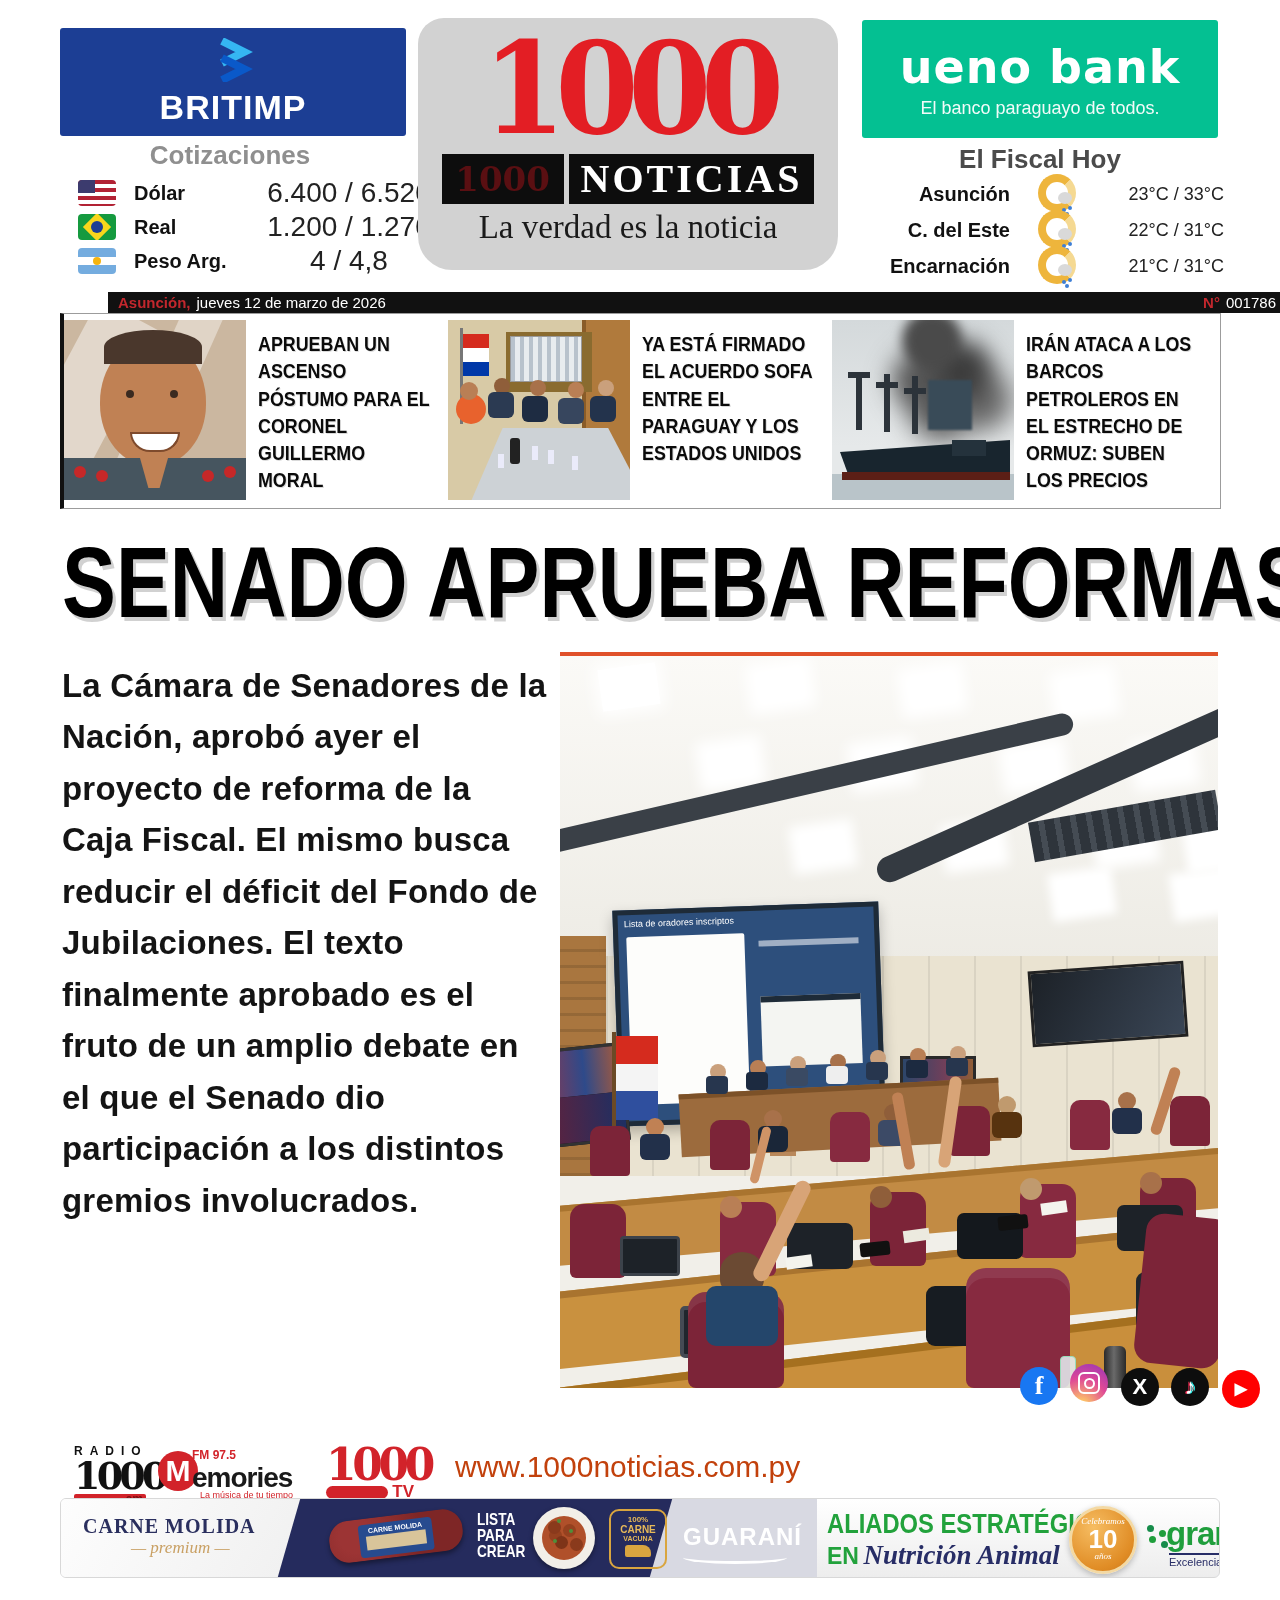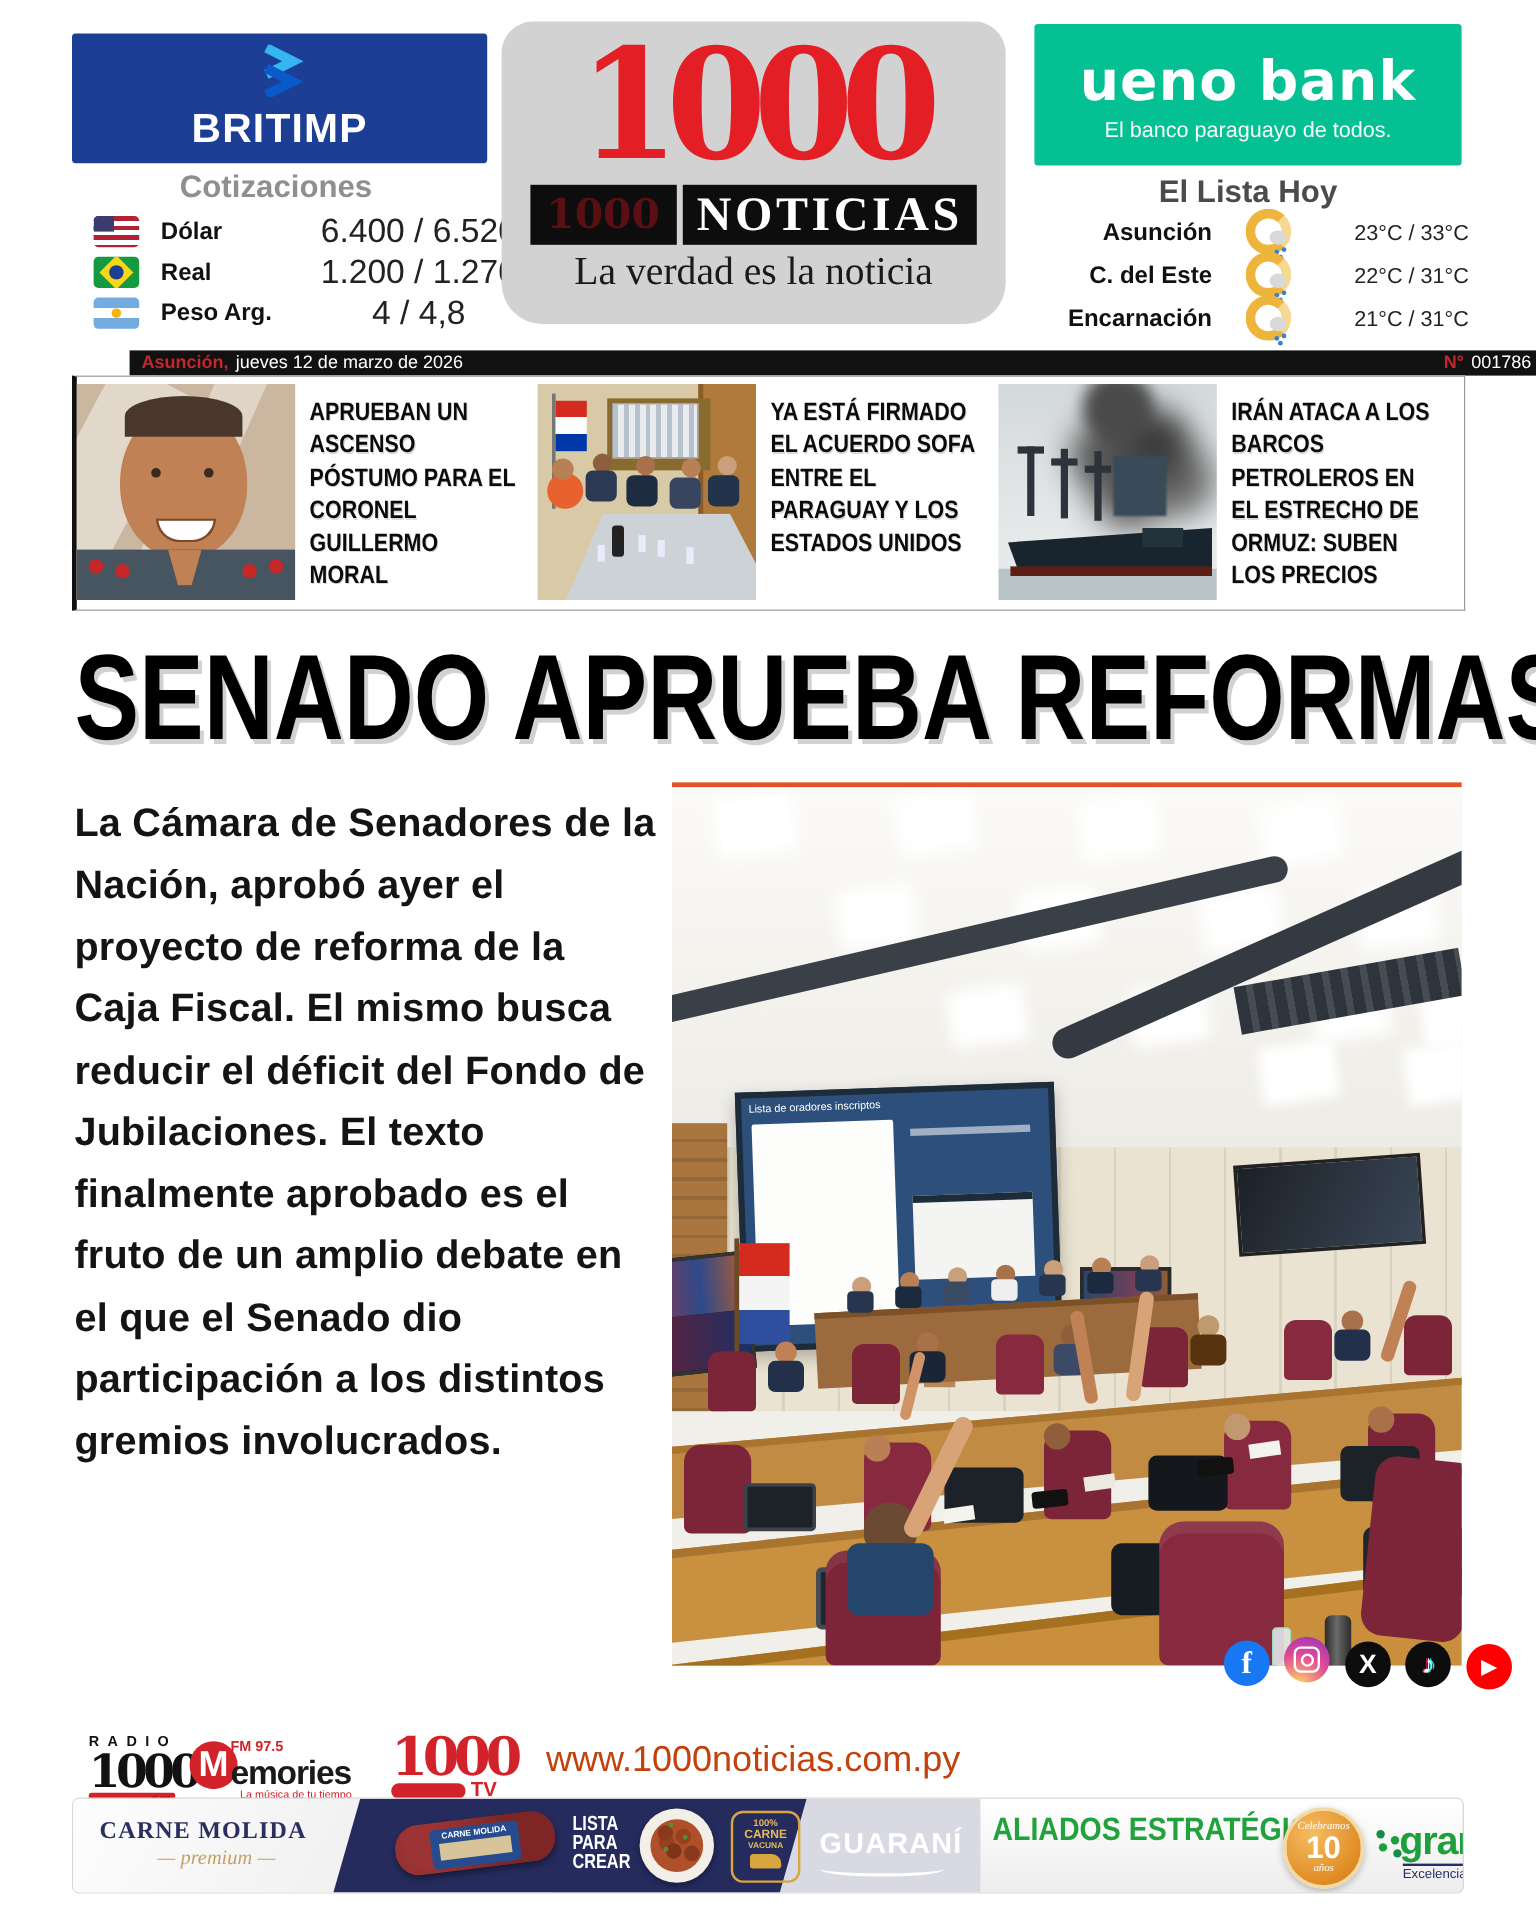--- a/index.html
+++ b/index.html
@@ -132,21 +132,21 @@
       <div class="mbar-left">1000</div>
       <div class="mbar-right">NOTICIAS</div>
     </div>
     <div class="mslogan">La verdad es la noticia</div>
   </div>
 
   <div class="abs ueno-box" style="left:862px;top:20px;width:356px;height:118px;">
     <div class="ueno-name">ueno bank</div>
     <div class="ueno-slogan">El banco paraguayo de todos.</div>
   </div>
-  <div class="abs tiempo-title" style="left:920px;top:144px;width:240px;">El Lista Hoy</div>
+  <div class="abs tiempo-title" style="left:920px;top:144px;width:240px;">El Fiscal Hoy</div>
   <div class="abs" style="left:860px;top:176px;">
     <div class="weather-row">
       <span class="w-city">Asunción</span>
       <span class="w-icon">
           <span class="ring"></span>
           <span class="cloud"></span>
           <span class="drops"></span>
         </span>
       <span class="w-temp">23°C / 33°C</span>
     </div>
@@ -384,20 +384,21 @@
     </div>
 
     <div class="abs" style="left:622px;top:24px;">
       <div class="guarani">GUARANÍ</div>
       <div style="width:104px;height:10px;border-bottom:3px solid #fff;border-radius:0 0 50% 50%;"></div>
     </div>
 
     <div class="abs" style="left:756px;top:0;width:402px;height:78px;background:linear-gradient(180deg,#ffffff,#ededed);"></div>
     <div class="abs" style="left:766px;top:10px;">
       <div class="aliados1">ALIADOS ESTRATÉGICOS</div>
+      <div class="aliados2"><span class="en">EN</span> <span class="script">Nutrición Animal</span></div>
     </div>
     <div class="abs badge10" style="left:1008px;top:7px;">
       <div class="s" style="margin-top:8px;">Celebramos</div>
       <div class="n">10</div>
       <div class="s">años</div>
     </div>
     <div class="abs" style="left:1086px;top:16px;">
       <div style="display:flex;align-items:flex-end;">
         <span class="gr-dots" style="margin:0 10px 10px 2px;"></span>
         <span class="granusa">granusa</span>

